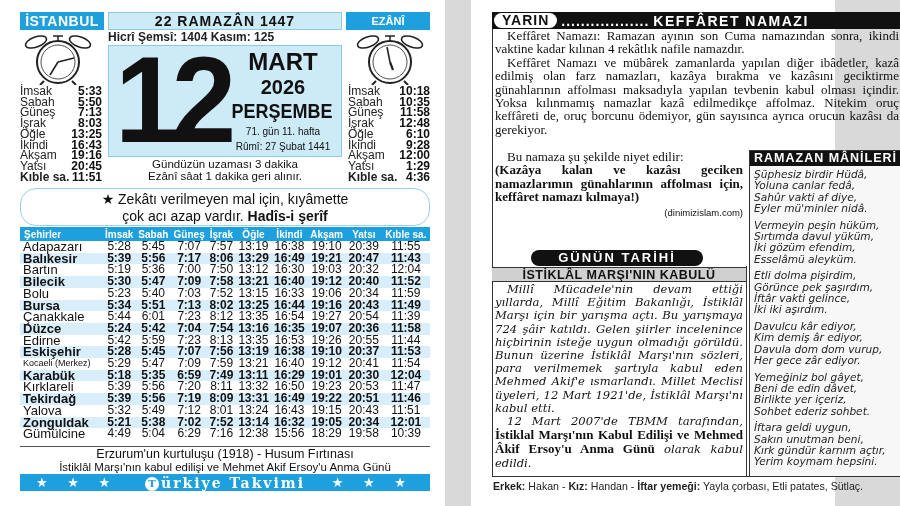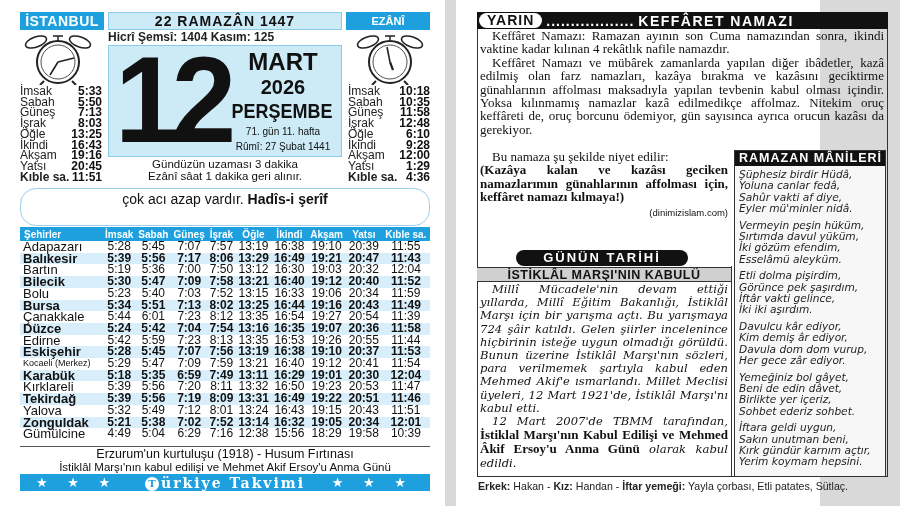--- a/index.html
+++ b/index.html
@@ -1,21 +1,21 @@
 <!DOCTYPE html>
 <html><head>
 <meta charset="utf-8">
 <style>
   * { box-sizing: border-box; margin: 0; padding: 0; }
   html, body { width: 900px; height: 506px; overflow: hidden; background: #d9d9d9; }
   body { position: relative; font-family: "Liberation Sans", sans-serif; color: #111; }
 
   .page { position: absolute; top: 0; height: 506px; background: #fff; }
   #left-page { left: 0; width: 445px; }
-  #right-page { left: 456px; width: 364px; }
+  #right-page { left: 471px; width: 364px; }
 
   
   .city-badge {
     position: absolute; left: 20px; top: 12px; width: 84px; height: 18px;
     background: #1fa0de; color: #fff; font-weight: bold; font-size: 14px;
     text-align: center; line-height: 18px; letter-spacing: 0.5px;
   }
   .hijri-bar {
     position: absolute; left: 108px; top: 12px; width: 234px; height: 18px;
     background: #cdeaf7; border: 1px solid #8ccbe8;
@@ -270,20 +270,21 @@
     <div class="dayinfo">71. gün  11. hafta</div>
     <div class="rumi">Rûmî: 27 Şubat 1441</div>
   </div>
 
   <div class="daylength">
     <div>Gündüzün uzaması 3 dakika</div>
     <div>Ezânî sâat 1 dakika geri alınır.</div>
   </div>
 
   <div class="hadith">
+    <div>★ Zekâtı verilmeyen mal için, kıyâmette</div>
     <div><span>çok acı azap vardır.</span> <span class="src">Hadîs-i şerîf</span></div>
   </div>
 
   <table class="prayer-table">
     <thead>
       <tr>
         <th class="city">Şehirler</th>
         <th>İmsak</th>
         <th>Sabah</th>
         <th>Güneş</th>

